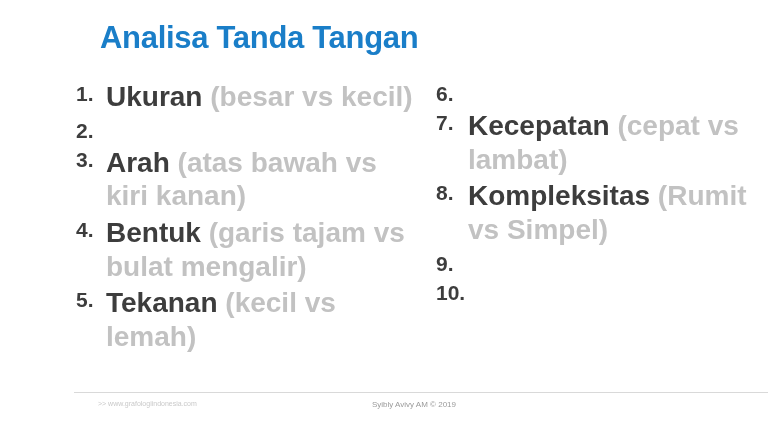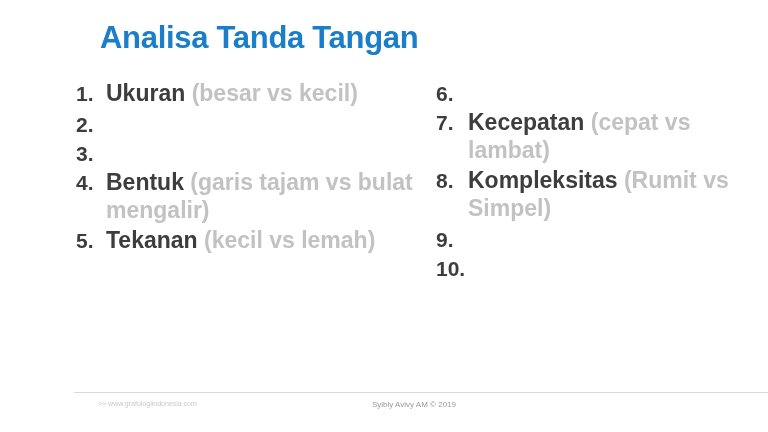--- a/index.html
+++ b/index.html
@@ -65,21 +65,21 @@
     font-size: 21px;
     font-weight: bold;
     color: #3d3d3d;
     padding-top: 1px;
   }
   .col-right .num {
     width: 32px;
   }
   .txt {
     flex: 1 1 auto;
-    font-size: 23px;
+    font-size: 28px;
     font-weight: bold;
     color: #3d3d3d;
   }
   .txt .desc {
     font-weight: bold;
     color: #c2c2c2;
   }
   .footer-line {
     position: absolute;
     left: 30px;
@@ -121,20 +121,21 @@
         <span class="num">1.</span>
         <span class="txt"><span>Ukuran</span> <span class="desc">(besar vs kecil)</span></span>
       </div>
 
       <div class="item">
         <span class="num">2.</span>
       </div>
 
       <div class="item">
         <span class="num">3.</span>
+        <span class="txt"><span>Arah</span> <span class="desc">(atas bawah vs kiri kanan)</span></span>
       </div>
 
       <div class="item">
         <span class="num">4.</span>
         <span class="txt"><span>Bentuk</span> <span class="desc">(garis tajam vs bulat mengalir)</span></span>
       </div>
 
       <div class="item">
         <span class="num">5.</span>
         <span class="txt"><span>Tekanan</span> <span class="desc">(kecil vs lemah)</span></span>

